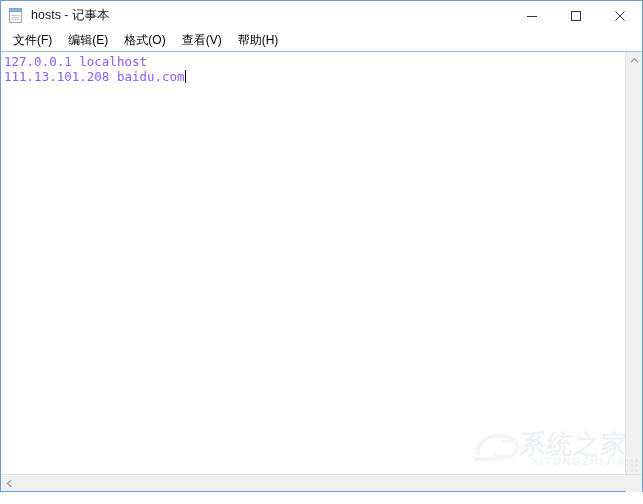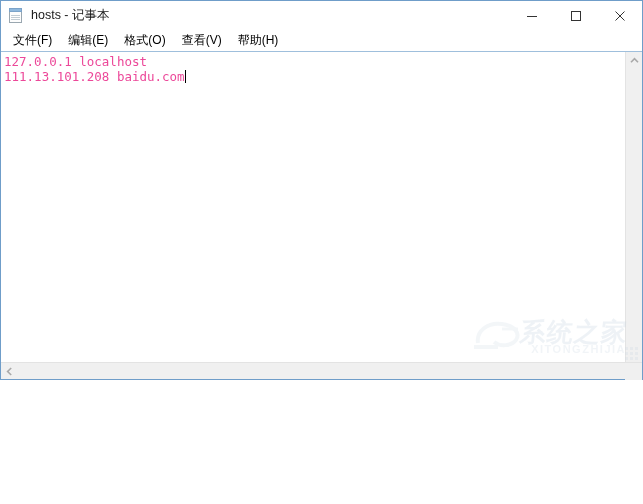--- a/index.html
+++ b/index.html
@@ -13,21 +13,21 @@
     overflow: hidden;
     font-family: "Liberation Sans", sans-serif;
   }
 
   
   .window {
     position: absolute;
     left: 0;
     top: 0;
     width: 643px;
-    height: 380px;
+    height: 492px;
     box-sizing: border-box;
     border: 1px solid #6f9dc9;
     background: #ffffff;
     display: flex;
     flex-direction: column;
   }
 
   
   .titlebar {
     position: relative;
@@ -140,21 +140,21 @@
   }
   .editor {
     position: absolute;
     left: 0; top: 0;
     right: 0; bottom: 0;
     padding: 2px 4px 0 3px;
     box-sizing: border-box;
     font-family: "DejaVu Sans Mono", monospace;
     font-size: 12.5px;
     line-height: 15px;
-    color: #ec4899;
+    color: #8b5cf6;
     white-space: pre;
     overflow: hidden;
   }
   .caret {
     display: inline-block;
     width: 1px;
     height: 13px;
     background: #000;
     vertical-align: -2px;
     margin-left: 0px;

